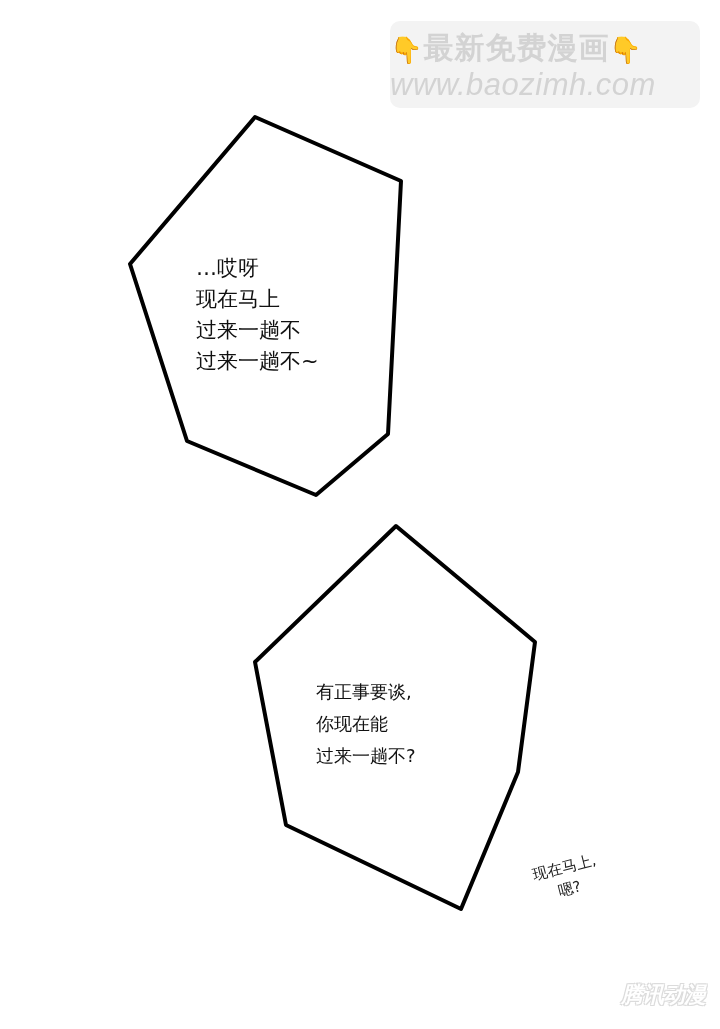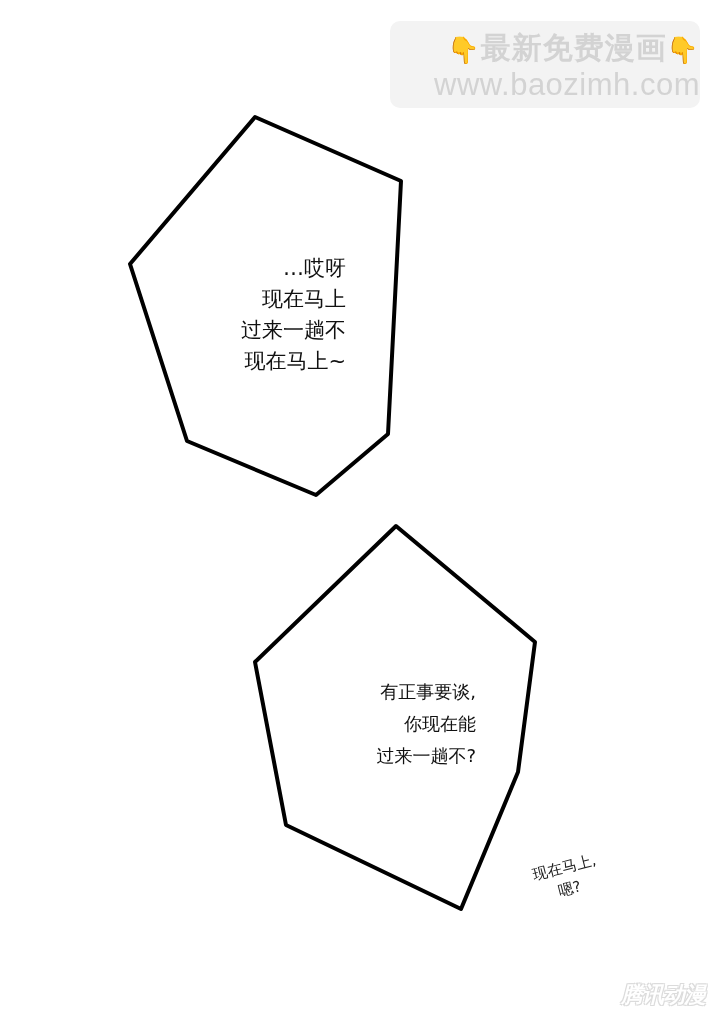--- a/index.html
+++ b/index.html
@@ -29,21 +29,21 @@
     }
     .watermark-top {
       position: absolute;
       left: 390px;
       top: 21px;
       width: 310px;
       height: 87px;
       background: #f3f3f3;
       border-radius: 10px;
       color: #d3d3d3;
-      text-align: right;
+      text-align: left;
     }
     .watermark-top .line1 {
       position: absolute;
       left: 0; right: 0;
       top: 10px;
       font-size: 30px;
       font-weight: bold;
       letter-spacing: 1px;
       line-height: 34px;
       white-space: nowrap;
@@ -56,24 +56,25 @@
     }
     .watermark-top .line2 {
       position: absolute;
       left: 0; right: 0;
       top: 46px;
       font-size: 31px;
       line-height: 36px;
       font-family: "Liberation Sans", sans-serif;
       letter-spacing: 0.5px;
       white-space: nowrap;
+      font-style: italic;
     }
     .bubble-text {
       position: absolute;
-      text-align: right;
+      text-align: left;
       color: #111111;
       font-family: "DejaVu Sans", sans-serif;
       font-size: 21px;
       line-height: 31px;
     }
     .bubble-text div { white-space: nowrap; }
     .bubble1-text {
       left: 196px;
       top: 253px;
       width: 150px;
@@ -127,21 +128,21 @@
     <div class="line1">
       <span class="hand">👇</span><span>最新免费漫画</span><span class="hand">👇</span>
     </div>
     <div class="line2">www.baozimh.com</div>
   </div>
 
   <div class="bubble-text bubble1-text">
     <div>…哎呀</div>
     <div>现在马上</div>
     <div>过来一趟不</div>
-    <div>现在马上~</div>
+    <div>过来一趟不~</div>
   </div>
 
   <div class="bubble-text bubble2-text">
     <div>有正事要谈,</div>
     <div>你现在能</div>
     <div>过来一趟不?</div>
   </div>
 
   <div class="aside-text">
     <div>现在马上,</div>

